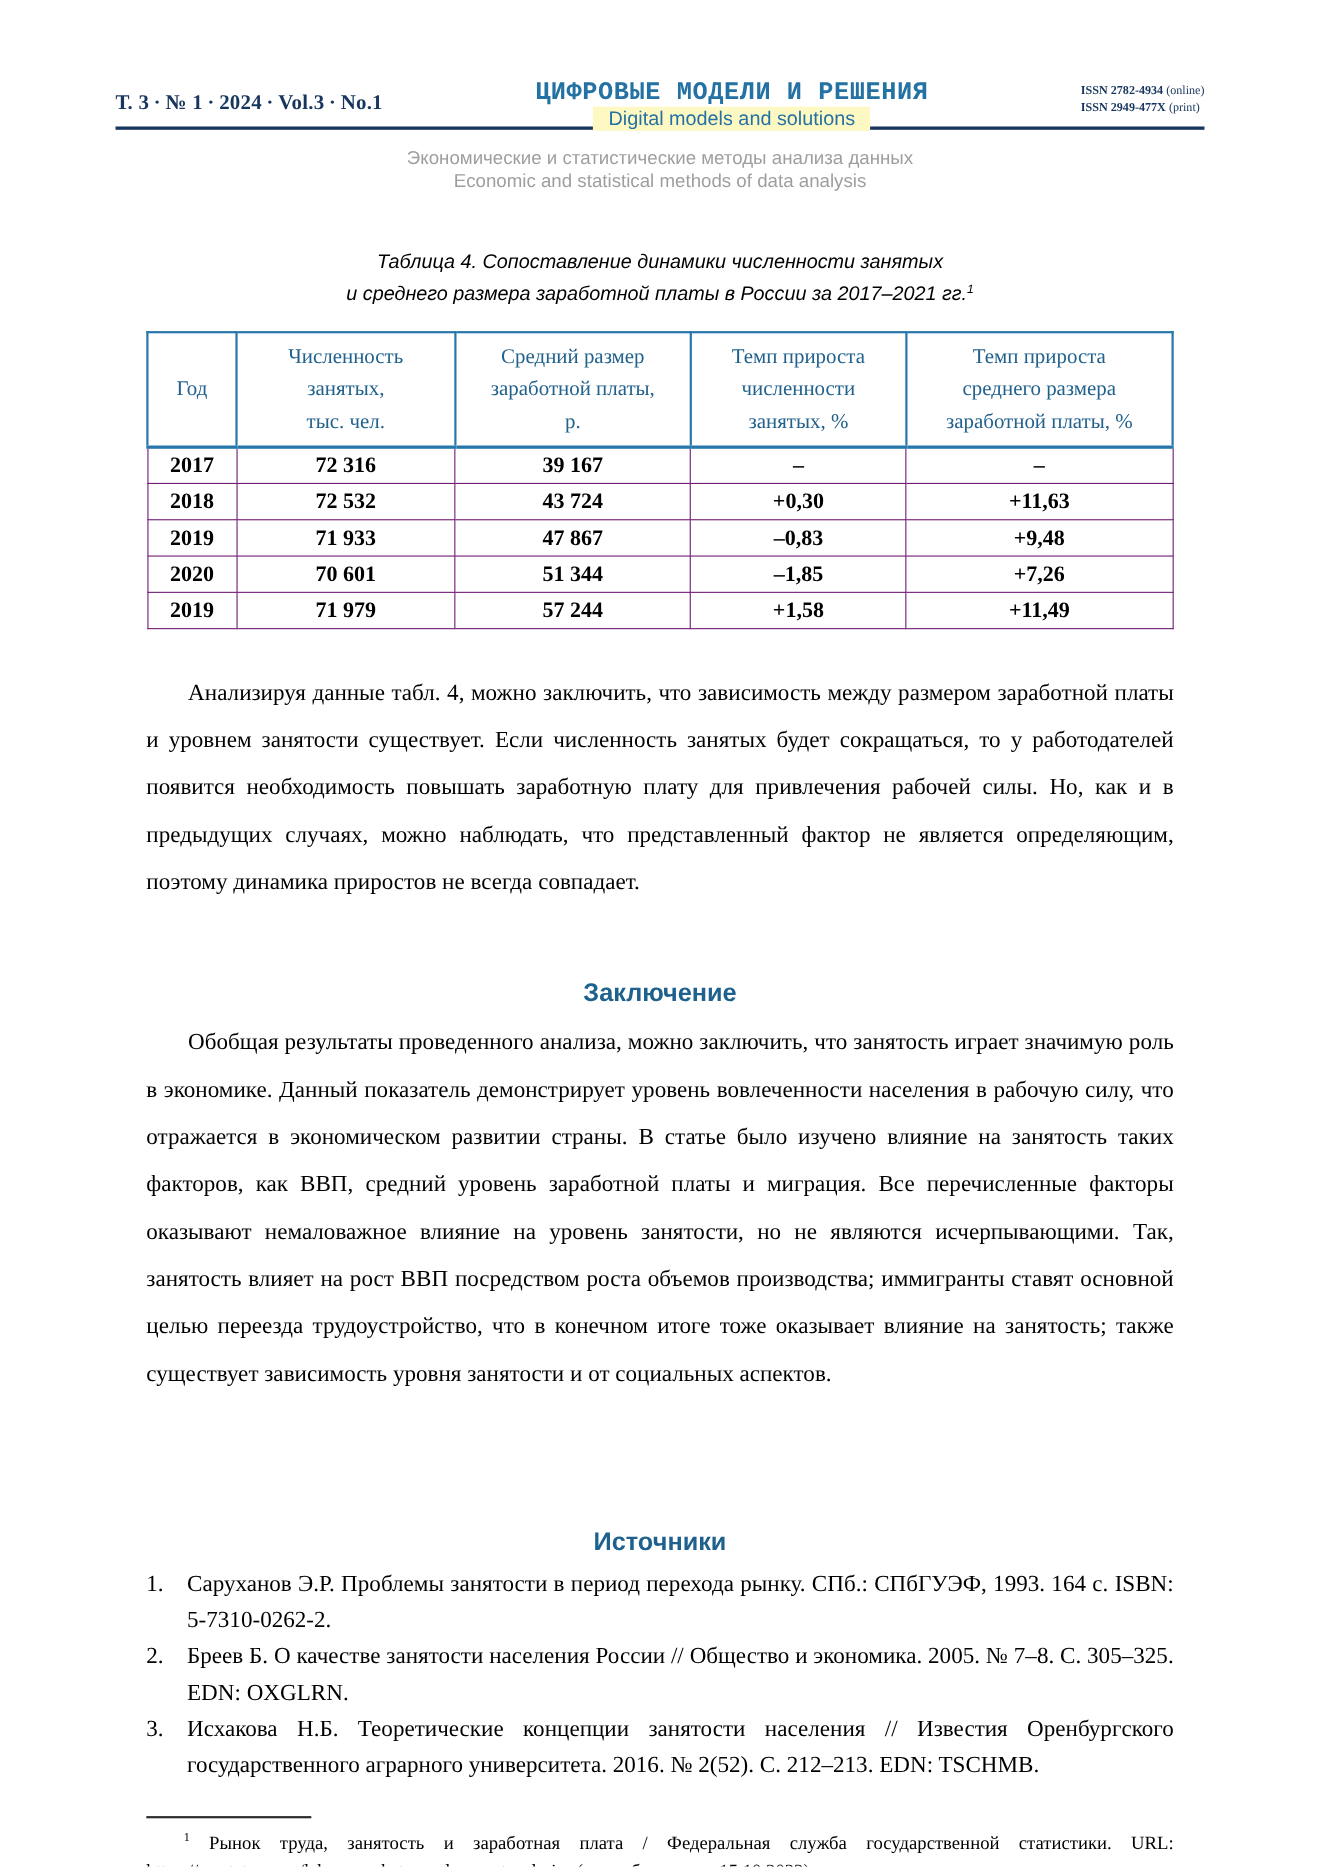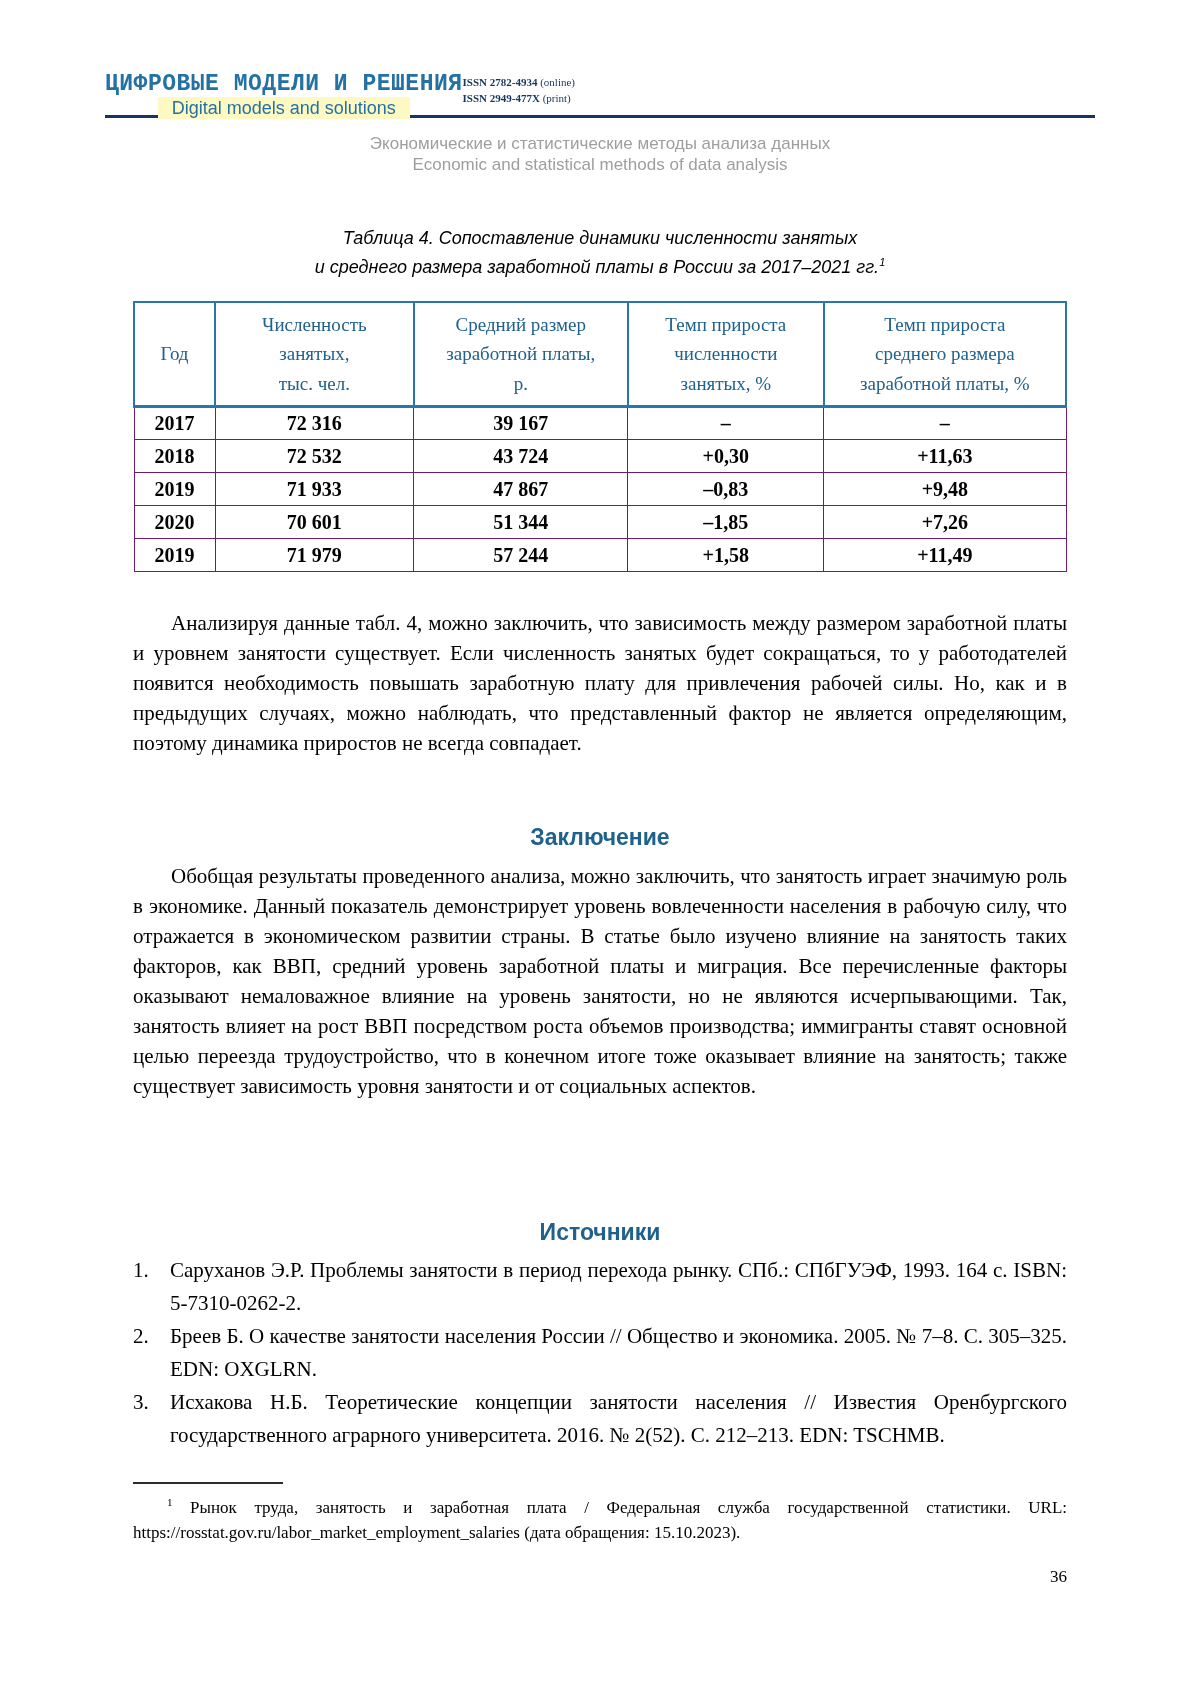--- a/index.html
+++ b/index.html
@@ -118,21 +118,21 @@
     vertical-align: middle;
     height: 33px;
     padding: 1px 2px;
     font-weight: bold;
   }
 
   
   .para {
     margin-top: 36px;
     font-size: 21px;
-    line-height: 30px;
+    line-height: 43px;
     text-align: justify;
     text-indent: 38px;
   }
   .blue-heading {
     margin-top: 66px;
     text-align: center;
     font-family: "Liberation Sans", sans-serif;
     font-weight: bold;
     font-size: 23px;
     color: #1f618d;
@@ -172,20 +172,21 @@
     margin-top: 22px;
   }
 </style>
 </head>
 <body>
 
 <div class="page">
 
   <div class="jheader">
     <div class="rule"></div>
+    <div class="issue-info">Т. 3 ∙ № 1 ∙ 2024 ∙ Vol.3 ∙ No.1</div>
     <div class="logo-block">
       <div class="logo-title">ЦИФРОВЫЕ МОДЕЛИ И РЕШЕНИЯ</div>
       <span class="logo-sub">Digital models and solutions</span>
     </div>
     <div class="issn-block">
       <div><b>ISSN 2782-4934</b><span> (online)</span></div>
       <div><b>ISSN 2949-477X</b><span> (print)</span></div>
     </div>
   </div>
 

